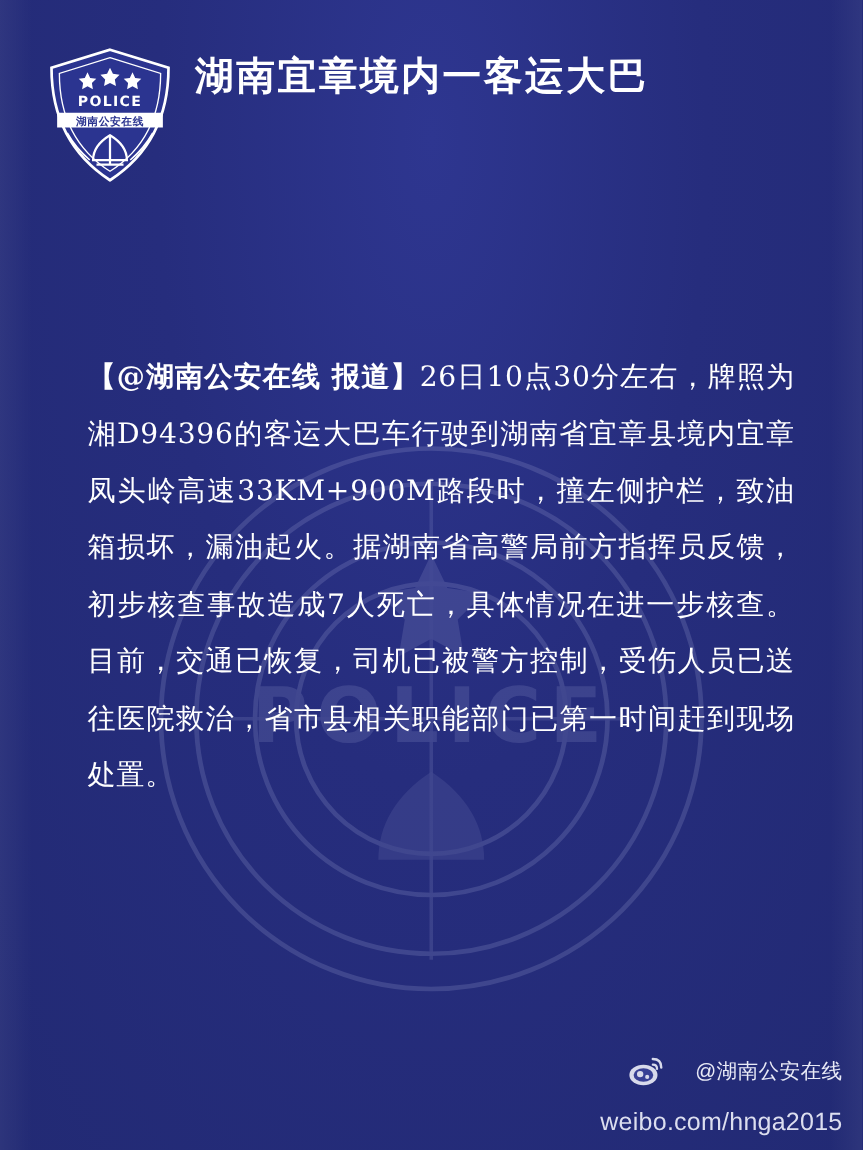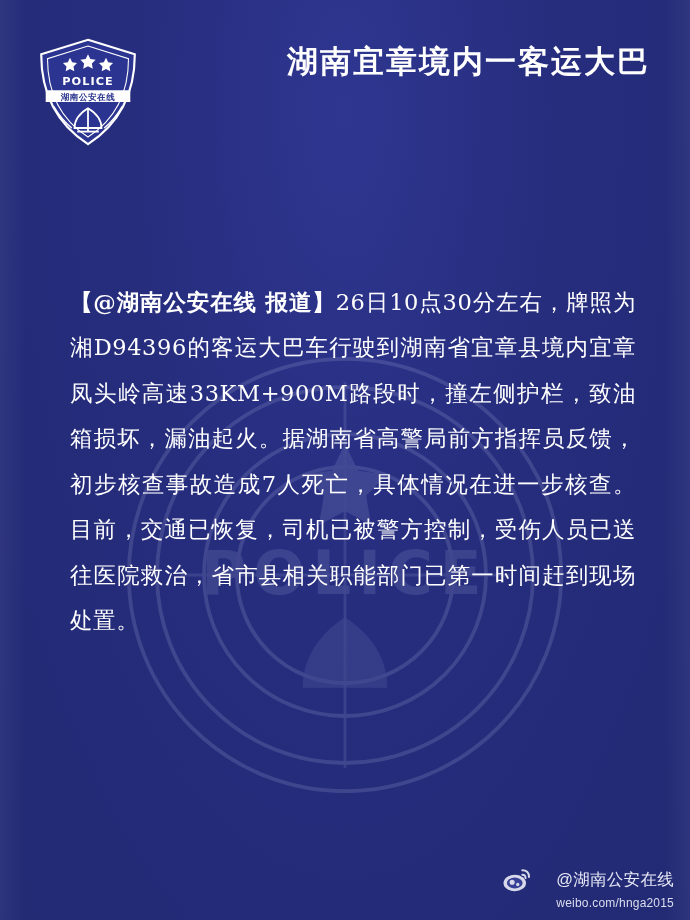--- a/index.html
+++ b/index.html
@@ -55,21 +55,21 @@
   .badge {
     width: 108px;
     height: 112px;
     flex: 0 0 auto;
     margin-top: 2px;
   }
   .badge svg { display:block; width:100%; height:100%; }
 
   .headline {
     flex: 1 1 auto;
-    text-align: right;
+    text-align: left;
     padding-top: 4px;
   }
   .headline .line {
     font-family: "DejaVu Sans", sans-serif;
     font-weight: bold;
     font-size: 31px;
     letter-spacing: 2px;
     line-height: 1.52;
     color: #ffffff;
     white-space: nowrap;
@@ -114,22 +114,22 @@
     flex: 0 0 auto;
     opacity: 0.92;
   }
   .weibo-icon svg { display:block; width:100%; height:100%; }
   .footer-name {
     font-size: 16.5px;
     color: #e9eaf6;
     letter-spacing: 0.3px;
   }
   .footer-url {
-    margin-top: 3px;
-    font-size: 12px;
+    margin-top: 17px;
+    font-size: 20px;
     color: #dcdeef;
     letter-spacing: 0.2px;
   }
 </style>
 </head>
 <body>
 
 <div class="page">
 
   <div class="edge-left"></div>

